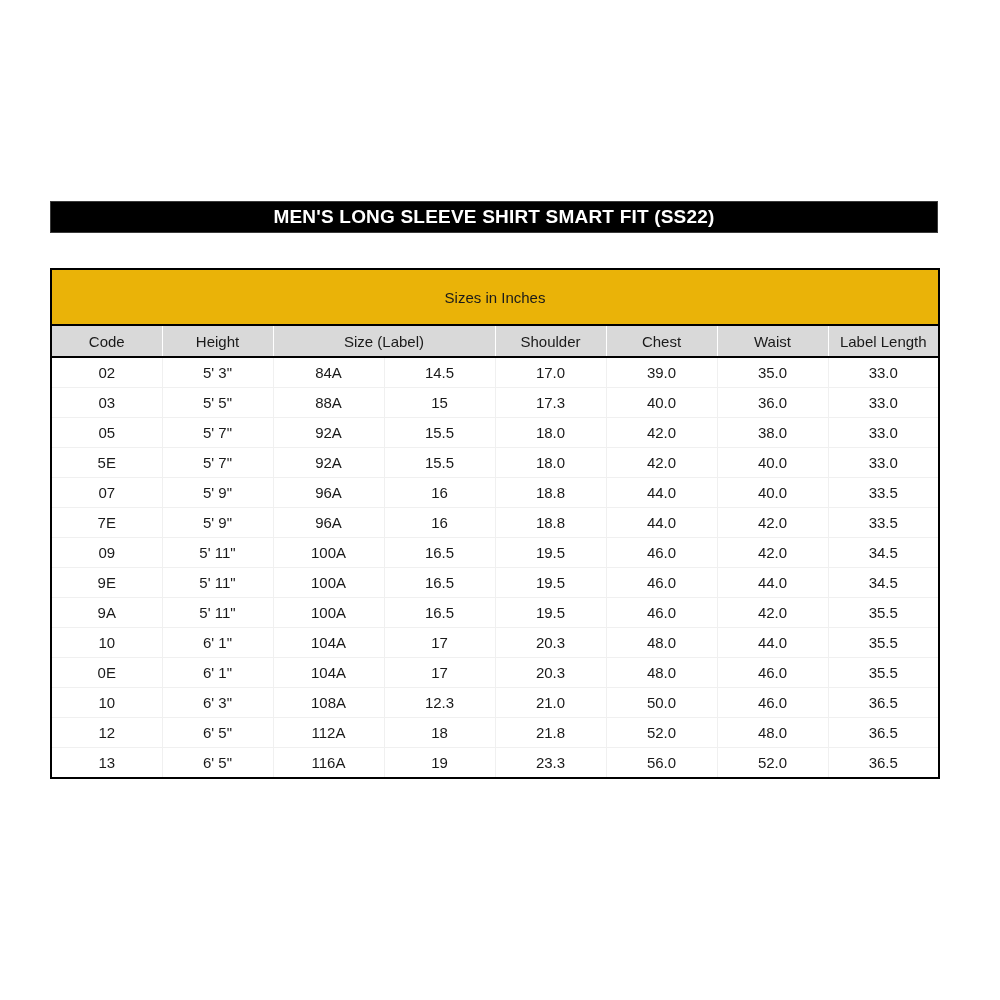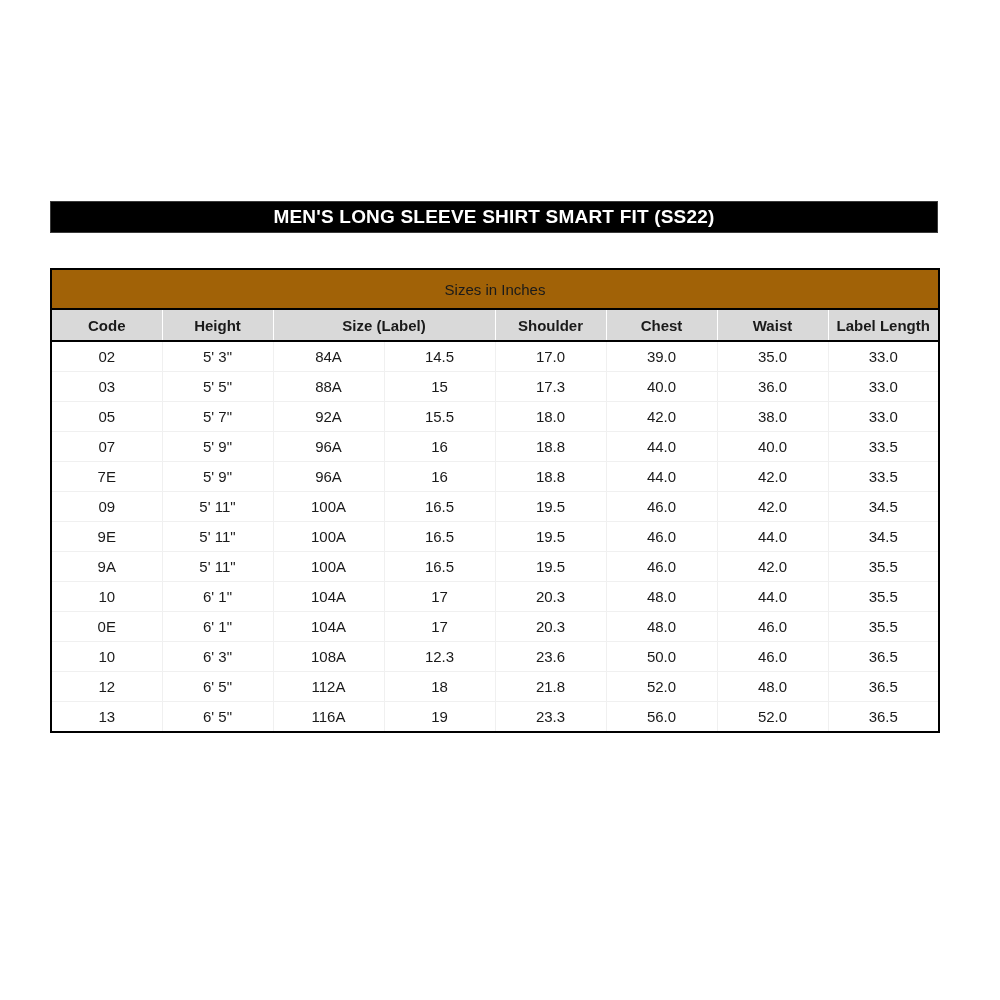--- a/index.html
+++ b/index.html
@@ -32,27 +32,27 @@
     border: 2px solid #000000;
     font-size: 15px;
   }
   table.size-table col { width: 111px; }
 
   .caption-row th {
     height: 28px;
     font-weight: normal;
     text-align: center;
     vertical-align: middle;
-    background: #a16207;
+    background: #eab308;
     border-bottom: 2px solid #000000;
-    padding: 5px;
+    padding: 13px;
   }
   .header-row th {
     height: 30px;
-    font-weight: bold;
+    font-weight: normal;
     text-align: center;
     vertical-align: middle;
     background: #d9d9d9;
     border-bottom: 2px solid #000000;
     border-right: 1px solid #ffffff;
     padding: 0;
     overflow: hidden;
     white-space: nowrap;
   }
   .data-row td {
@@ -124,20 +124,30 @@
           <td>05</td>
           <td>5' 7"</td>
           <td>92A</td>
           <td>15.5</td>
           <td>18.0</td>
           <td>42.0</td>
           <td>38.0</td>
           <td>33.0</td>
         </tr>
         <tr class="data-row">
+          <td>5E</td>
+          <td>5' 7"</td>
+          <td>92A</td>
+          <td>15.5</td>
+          <td>18.0</td>
+          <td>42.0</td>
+          <td>40.0</td>
+          <td>33.0</td>
+        </tr>
+        <tr class="data-row">
           <td>07</td>
           <td>5' 9"</td>
           <td>96A</td>
           <td>16</td>
           <td>18.8</td>
           <td>44.0</td>
           <td>40.0</td>
           <td>33.5</td>
         </tr>
         <tr class="data-row">
@@ -198,21 +208,21 @@
           <td>20.3</td>
           <td>48.0</td>
           <td>46.0</td>
           <td>35.5</td>
         </tr>
         <tr class="data-row">
           <td>10</td>
           <td>6' 3"</td>
           <td>108A</td>
           <td>12.3</td>
-          <td>23.6</td>
+          <td>21.0</td>
           <td>50.0</td>
           <td>46.0</td>
           <td>36.5</td>
         </tr>
         <tr class="data-row">
           <td>12</td>
           <td>6' 5"</td>
           <td>112A</td>
           <td>18</td>
           <td>21.8</td>

